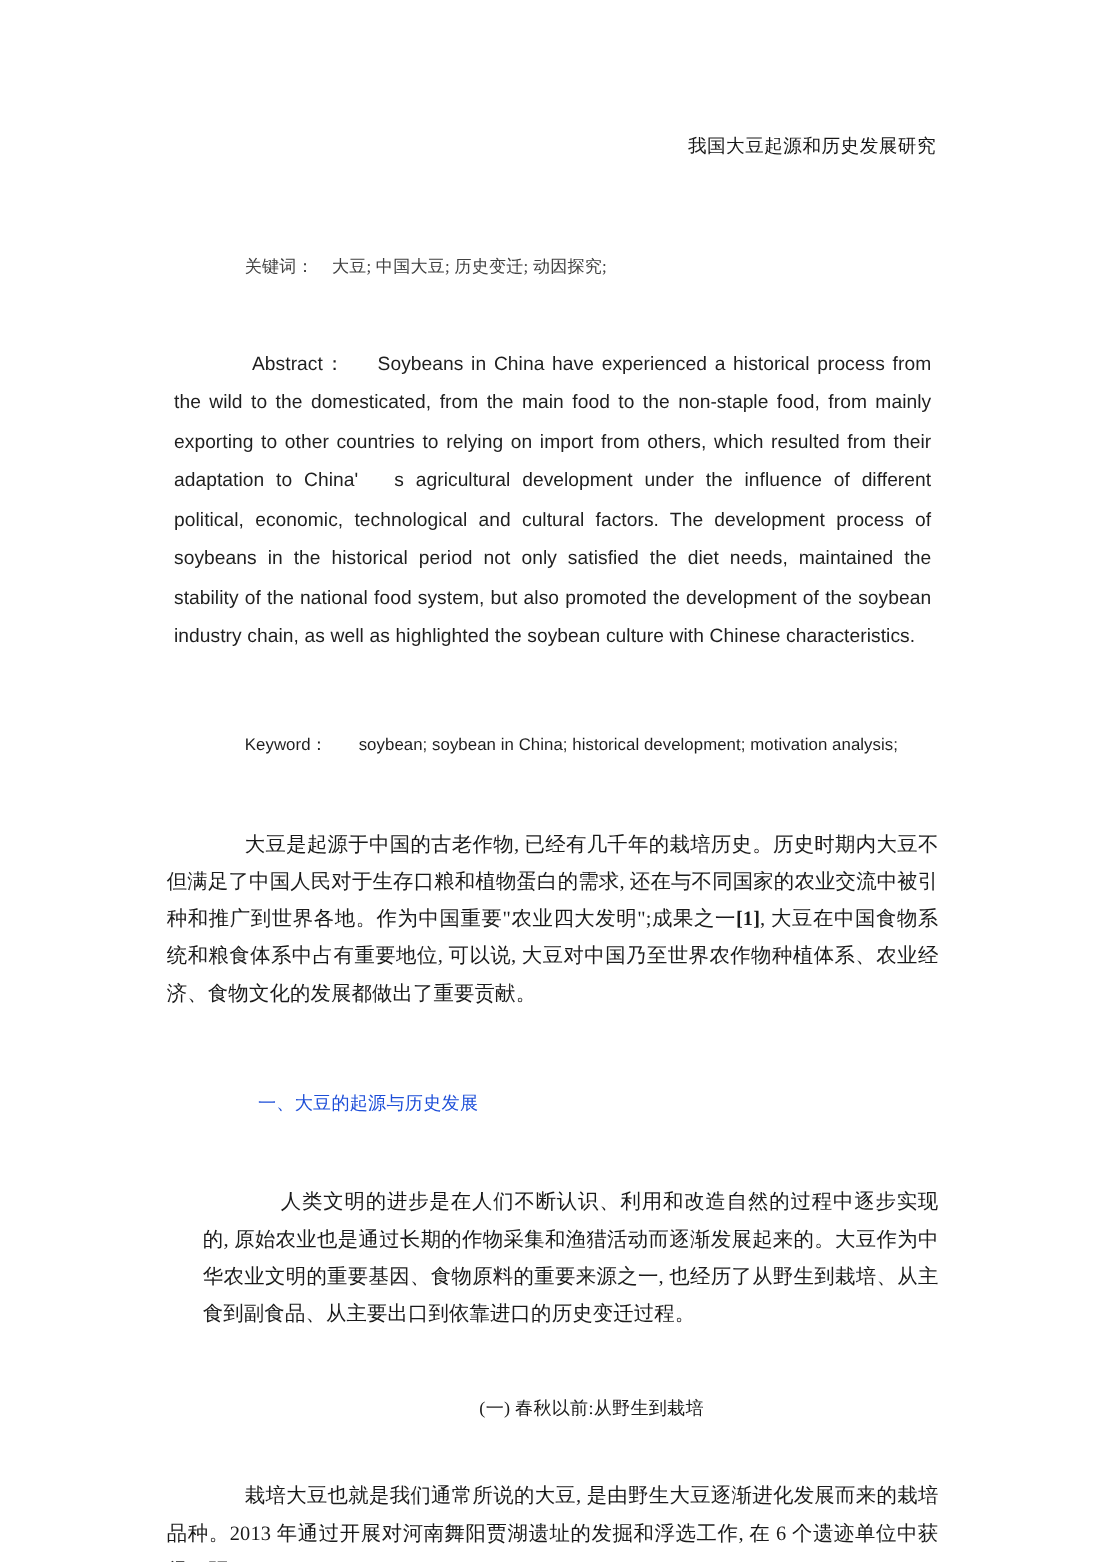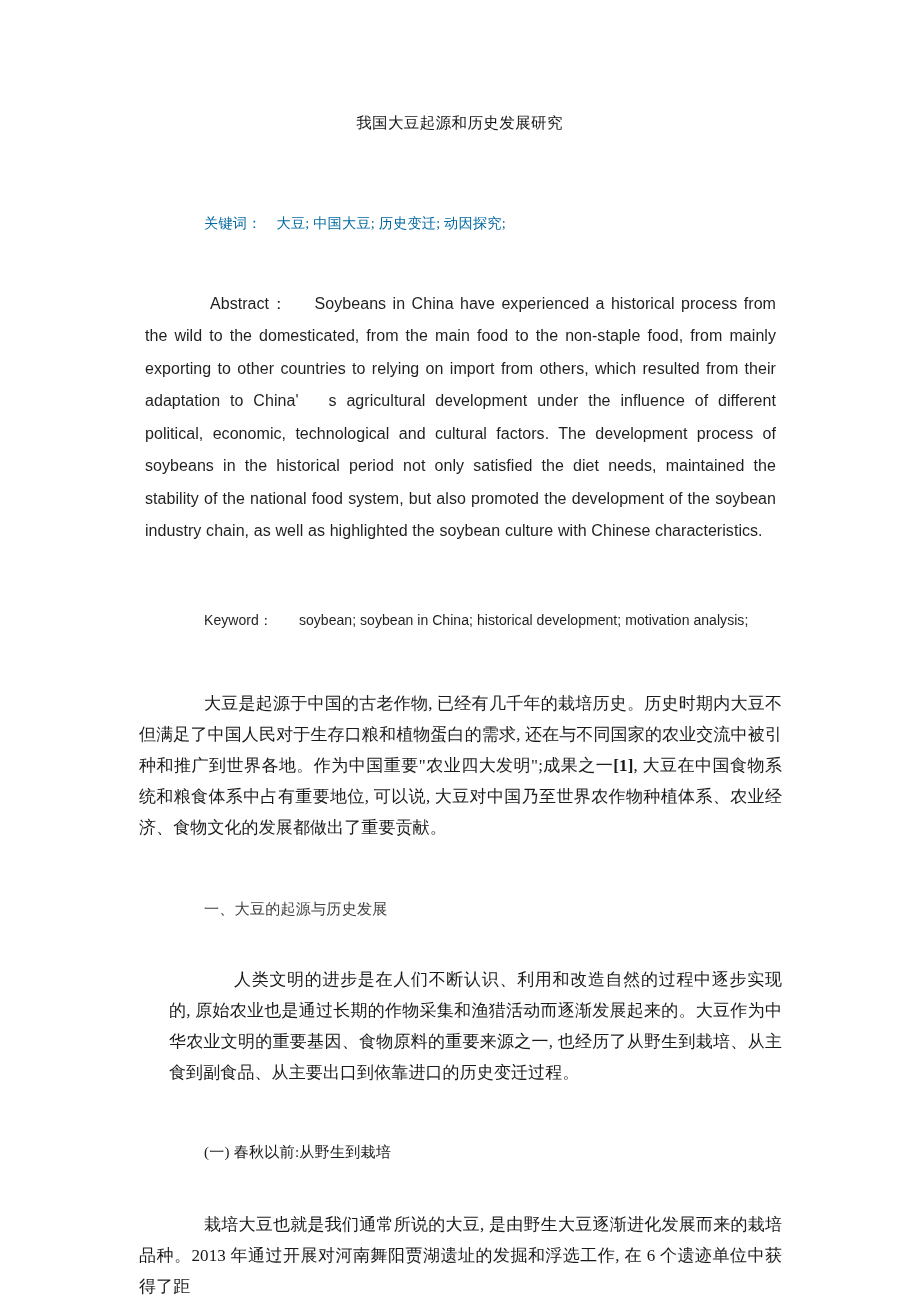--- a/index.html
+++ b/index.html
@@ -27,37 +27,37 @@
 
   
   .content {
     position: absolute;
     left: 139px;
     top: 0;
     width: 643px;
   }
 
   .doc-title {
-    text-align: center;
+    text-align: right;
     font-family: "Liberation Serif", serif;
     font-size: 15.5px;
     font-weight: 400;
     letter-spacing: 0.4px;
     color: #161616;
     margin: 0;
     padding-top: 112px;
     line-height: 1.4;
     
     padding-right: 2px;
   }
 
   .kw-line {
     font-family: "Liberation Serif", serif;
     font-size: 14.2px;
-    color: #0369a1;
+    color: #404040;
     margin: 0;
     padding-top: 79px;
     padding-left: 65px;
     line-height: 1.5;
     letter-spacing: 0.2px;
     white-space: pre;
   }
 
   .abstract-block {
     font-family: Liberation Sans, sans-serif;
@@ -99,36 +99,37 @@
     text-indent: 65px;
     letter-spacing: 0.1px;
   }
   .cn-para.p1 { padding-top: 55px; }
   .cn-para.p2 { padding-top: 44px; margin-left: 30px; }
   .cn-para.p3 { padding-top: 46px; }
 
   .cn-heading {
     font-family: "Liberation Serif", serif;
     font-size: 15.1px;
-    color: #404040;
-    margin: 0;
+    color: #1d4ed8;
+    margin: 11px;
     padding-top: 53px;
     padding-left: 65px;
     line-height: 1.6;
     letter-spacing: 0.2px;
   }
   .cn-subheading {
     font-family: "Liberation Serif", serif;
     font-size: 15.1px;
     color: #1a1a1a;
     margin: 0;
     padding-top: 51px;
     padding-left: 65px;
     line-height: 1.6;
     letter-spacing: 0.2px;
+    text-align: center;
   }
 
   .cite {
     font-family: "Liberation Serif", serif;
     font-weight: 700;
   }
 </style>
 </head>
 <body>
 

